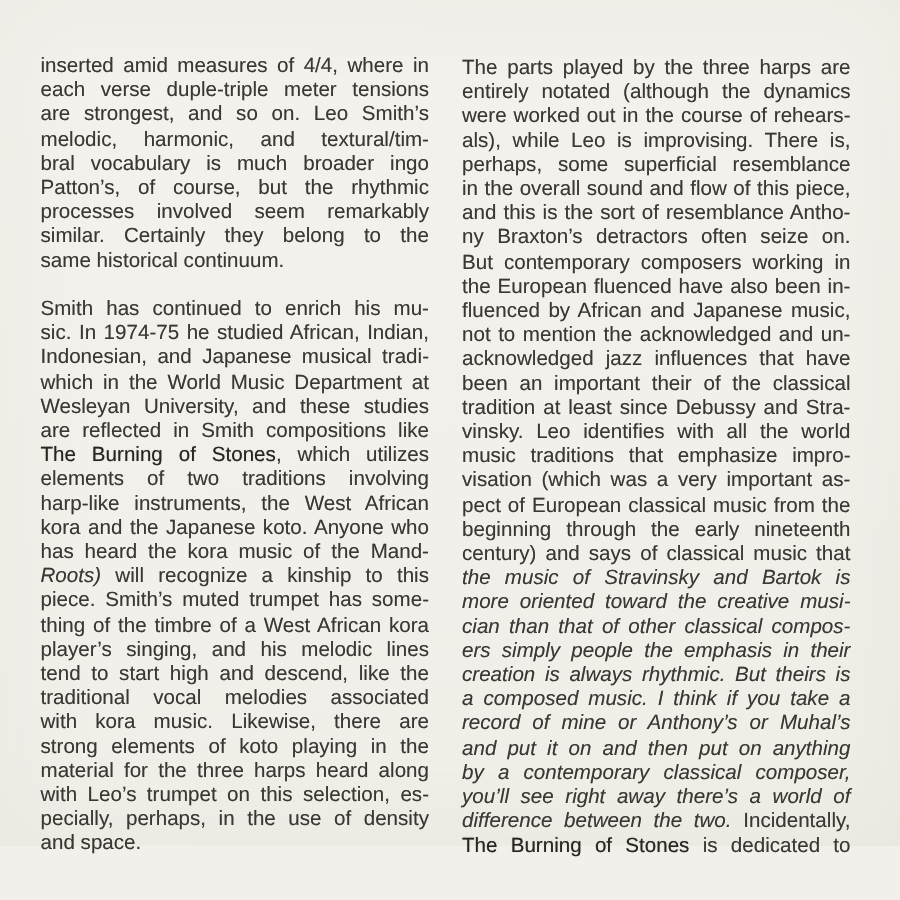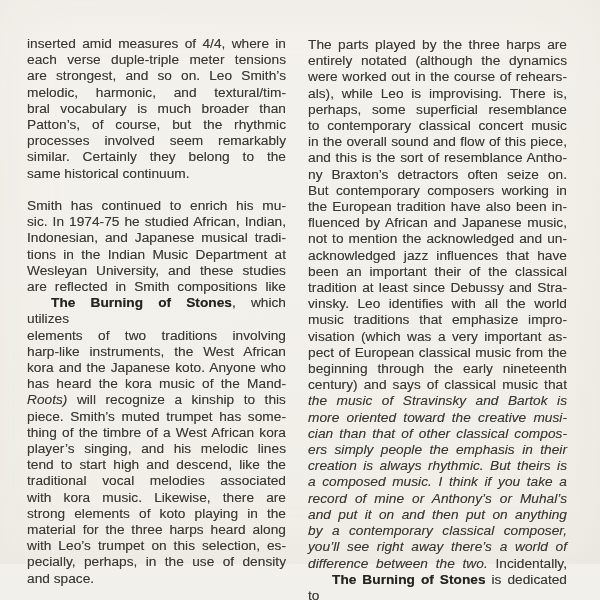--- a/index.html
+++ b/index.html
@@ -32,48 +32,47 @@
   .para { margin: 0 0 16.2px 0; }
   .line {
     text-align: justify;
     text-align-last: justify;
     text-justify: inter-word;
     white-space: normal;
   }
   .line.no-just { text-align-last: left; }
   .seg-regular { font-weight: normal; font-style: normal; }
   .seg-bold {
-    font-weight: 700;
+    font-weight: 400;
     color: #272520;
     text-shadow: 0 0 0.5px rgba(39, 37, 32, 0.55);
-    margin-left: 24px;
   }
   .seg-italic { font-style: italic; margin-top: 17px; }
 </style>
 </head>
 <body>
 
 <div class="page">
   <div class="col" id="col-left">
       <div class="para">
         <div class="line"><span class="seg-regular">inserted amid measures of 4/4, where in</span></div>
         <div class="line"><span class="seg-regular">each verse duple-triple meter tensions</span></div>
         <div class="line"><span class="seg-regular">are strongest, and so on. Leo Smith’s</span></div>
         <div class="line"><span class="seg-regular">melodic, harmonic, and textural/tim-</span></div>
-        <div class="line"><span class="seg-regular">bral vocabulary is much broader than</span></div>
+        <div class="line"><span class="seg-regular">bral vocabulary is much broader ingo</span></div>
         <div class="line"><span class="seg-regular">Patton’s, of course, but the rhythmic</span></div>
         <div class="line"><span class="seg-regular">processes involved seem remarkably</span></div>
         <div class="line"><span class="seg-regular">similar. Certainly they belong to the</span></div>
         <div class="line no-just"><span class="seg-regular">same historical continuum.</span></div>
       </div>
       <div class="para">
         <div class="line"><span class="seg-regular">Smith has continued to enrich his mu-</span></div>
         <div class="line"><span class="seg-regular">sic. In 1974-75 he studied African, Indian,</span></div>
         <div class="line"><span class="seg-regular">Indonesian, and Japanese musical tradi-</span></div>
-        <div class="line"><span class="seg-regular">tions in the Indian Music Department at</span></div>
+        <div class="line"><span class="seg-regular">which in the World Music Department at</span></div>
         <div class="line"><span class="seg-regular">Wesleyan University, and these studies</span></div>
         <div class="line"><span class="seg-regular">are reflected in Smith compositions like</span></div>
         <div class="line"><span class="seg-bold">The Burning of Stones</span><span class="seg-regular">, which utilizes</span></div>
         <div class="line"><span class="seg-regular">elements of two traditions involving</span></div>
         <div class="line"><span class="seg-regular">harp-like instruments, the West African</span></div>
         <div class="line"><span class="seg-regular">kora and the Japanese koto. Anyone who</span></div>
         <div class="line"><span class="seg-regular">has heard the kora music of the Mand-</span></div>
         <div class="line"><span class="seg-italic">Roots)</span><span class="seg-regular"> will recognize a kinship to this</span></div>
         <div class="line"><span class="seg-regular">piece. Smith’s muted trumpet has some-</span></div>
         <div class="line"><span class="seg-regular">thing of the timbre of a West African kora</span></div>
@@ -88,26 +87,25 @@
         <div class="line no-just"><span class="seg-regular">and space.</span></div>
       </div>
     </div>
   <div class="col" id="col-right">
       <div class="para">
         <div class="line"><span class="seg-regular">The parts played by the three harps are</span></div>
         <div class="line"><span class="seg-regular">entirely notated (although the dynamics</span></div>
         <div class="line"><span class="seg-regular">were worked out in the course of rehears-</span></div>
         <div class="line"><span class="seg-regular">als), while Leo is improvising. There is,</span></div>
         <div class="line"><span class="seg-regular">perhaps, some superficial resemblance</span></div>
-        <div class="line"><span class="seg-regular">to contemporary classical concert music</span></div>
         <div class="line"><span class="seg-regular">in the overall sound and flow of this piece,</span></div>
         <div class="line"><span class="seg-regular">and this is the sort of resemblance Antho-</span></div>
         <div class="line"><span class="seg-regular">ny Braxton’s detractors often seize on.</span></div>
         <div class="line"><span class="seg-regular">But contemporary composers working in</span></div>
-        <div class="line"><span class="seg-regular">the European tradition have also been in-</span></div>
+        <div class="line"><span class="seg-regular">the European fluenced have also been in-</span></div>
         <div class="line"><span class="seg-regular">fluenced by African and Japanese music,</span></div>
         <div class="line"><span class="seg-regular">not to mention the acknowledged and un-</span></div>
         <div class="line"><span class="seg-regular">acknowledged jazz influences that have</span></div>
         <div class="line"><span class="seg-regular">been an important their of the classical</span></div>
         <div class="line"><span class="seg-regular">tradition at least since Debussy and Stra-</span></div>
         <div class="line"><span class="seg-regular">vinsky. Leo identifies with all the world</span></div>
         <div class="line"><span class="seg-regular">music traditions that emphasize impro-</span></div>
         <div class="line"><span class="seg-regular">visation (which was a very important as-</span></div>
         <div class="line"><span class="seg-regular">pect of European classical music from the</span></div>
         <div class="line"><span class="seg-regular">beginning through the early nineteenth</span></div>

